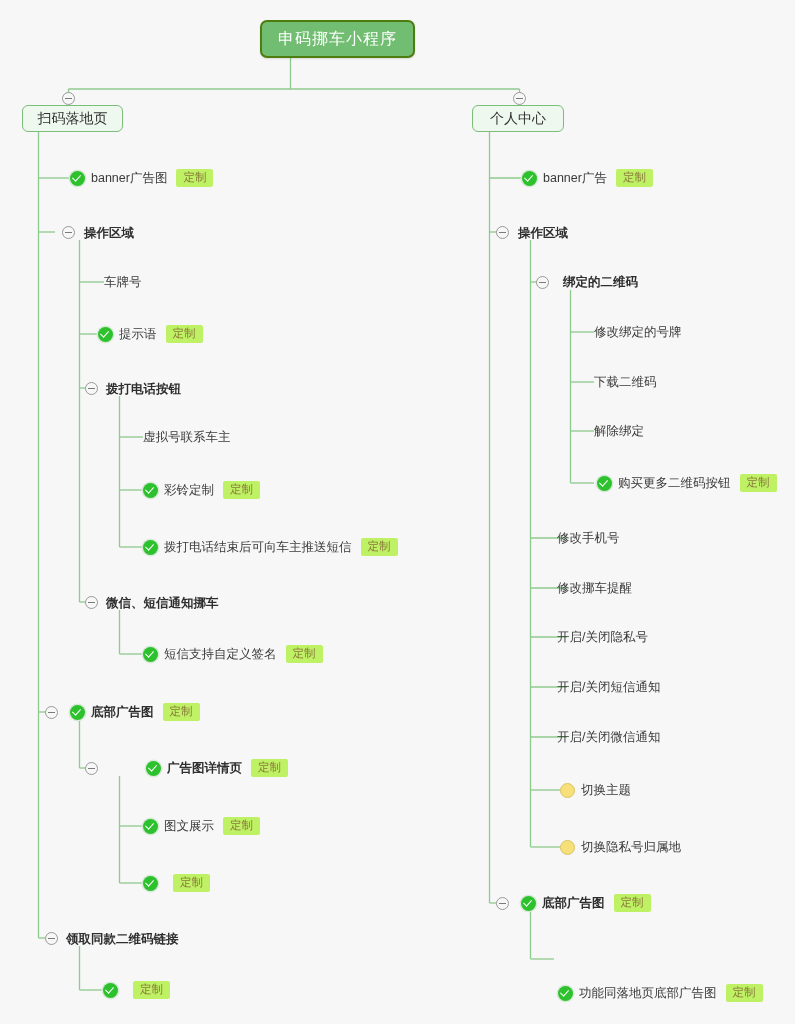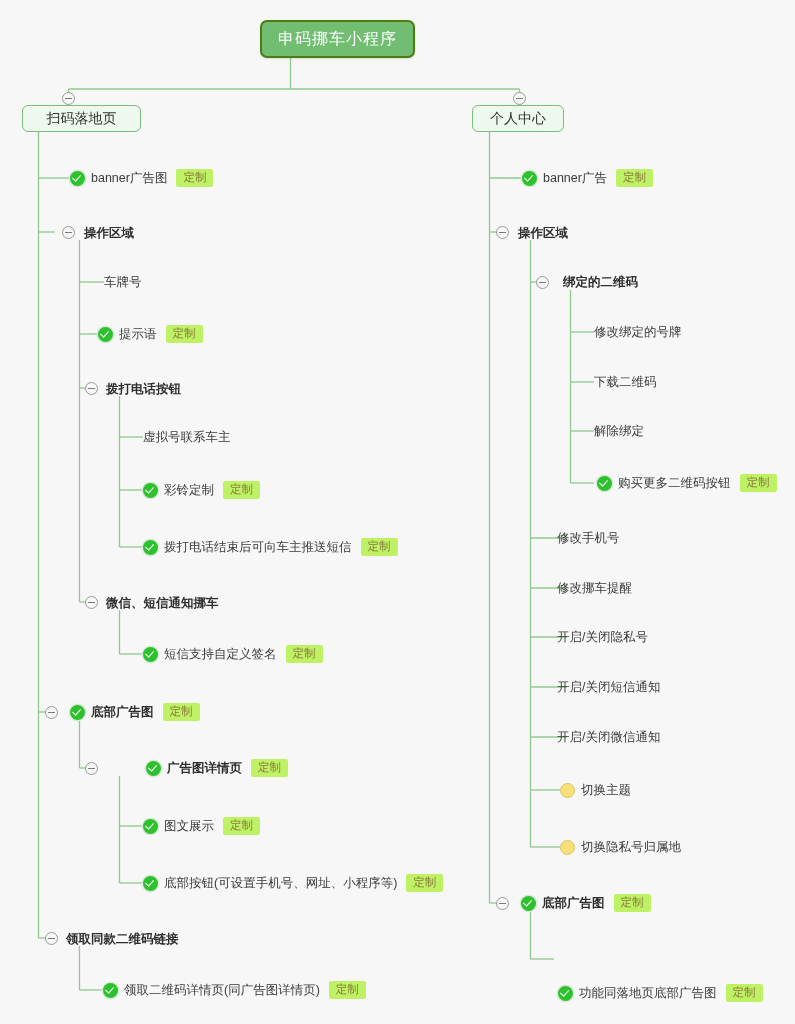--- a/index.html
+++ b/index.html
@@ -219,21 +219,21 @@
     </g>
   </svg>
 
   <div class="root-node">
     <span>申码挪车小程序</span>
   </div>
 
   <div class="toggle" style="left:62px;  top:92px;"></div>
   <div class="toggle" style="left:513px; top:92px;"></div>
 
-  <div class="branch-node" style="left:22px; top:105px; width:119px;">
+  <div class="branch-node" style="left:22px; top:105px; width:101px;">
     <span>扫码落地页</span>
   </div>
   <div class="branch-node" style="left:472px; top:105px; width:92px;">
     <span>个人中心</span>
   </div>
 
   <div class="topic" style="left:70px; top:168px;">
     <span class="icon-check"></span>
     <span class="label">banner广告图</span>
     <span class="badge">定制</span>
@@ -301,32 +301,30 @@
   </div>
 
   <div class="topic" style="left:143px; top:816px;">
     <span class="icon-check"></span>
     <span class="label">图文展示</span>
     <span class="badge">定制</span>
   </div>
 
   <div class="topic" style="left:143px; top:873px;">
     <span class="icon-check"></span>
-    <span class="label">底部按钮(可设置手机号、网址、小程序等)</span>
     <span class="badge">定制</span>
   </div>
 
   <div class="toggle" style="left:45px; top:932px;"></div>
   <div class="topic bold" style="left:66px; top:929px;">
     <span class="label">领取同款二维码链接</span>
   </div>
 
   <div class="topic" style="left:103px; top:980px;">
     <span class="icon-check"></span>
-    <span class="label">领取二维码详情页(同广告图详情页)</span>
     <span class="badge">定制</span>
   </div>
 
   <div class="topic" style="left:522px; top:168px;">
     <span class="icon-check"></span>
     <span class="label">banner广告</span>
     <span class="badge">定制</span>
   </div>
 
   <div class="toggle" style="left:496px; top:226px;"></div>

